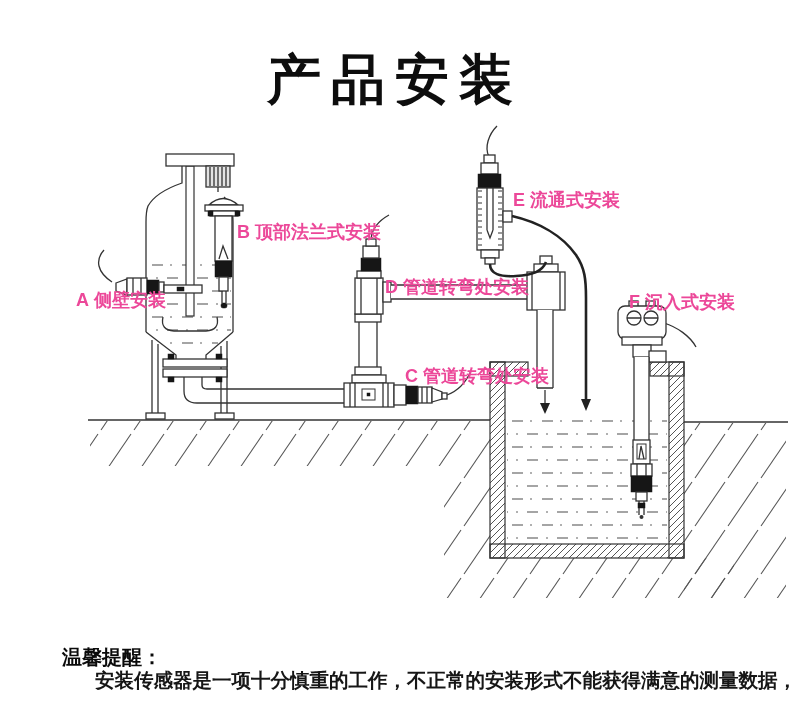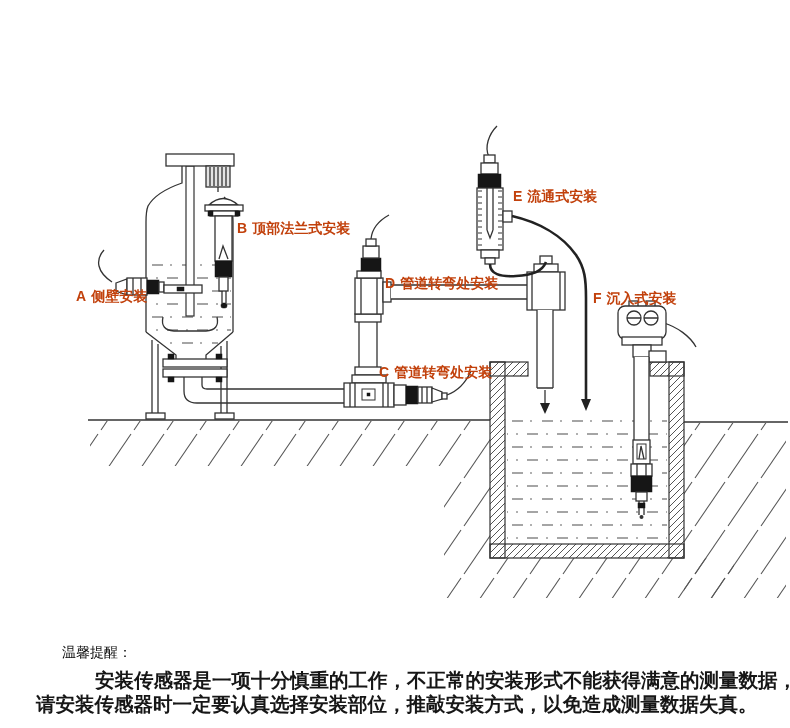--- a/index.html
+++ b/index.html
@@ -1,35 +1,36 @@
 <!DOCTYPE html>
 <html><head>
 <meta charset="utf-8">
 <style>
   html,body{margin:0;padding:0;background:#fff;}
   .page{position:relative;width:790px;height:728px;background:#ffffff;overflow:hidden;
         font-family:"Liberation Sans",sans-serif;color:#111;}
   .title{position:absolute;left:0;top:44px;width:100%;text-align:center;
          font-size:54px;font-weight:700;letter-spacing:10px;color:#0d0d0d;}
   .diagram-svg{position:absolute;left:0;top:0;}
-  .dlabel{position:absolute;font-size:14px;font-weight:700;white-space:nowrap;color:#c2410c;}
+  .dlabel{position:absolute;font-size:18px;font-weight:700;white-space:nowrap;color:#ec4899;}
   .dlabel .lt{margin-right:5px;}
-  .note-heading{position:absolute;left:62px;top:644px;font-size:14px;font-weight:400;color:#0a0a0a;}
+  .note-heading{position:absolute;left:62px;top:644px;font-size:20px;font-weight:700;color:#0a0a0a;}
   .note-line{position:absolute;font-size:19.5px;font-weight:600;white-space:nowrap;color:#161616;}
   .note-line.l1{left:95px;top:667px;}
   .note-line.l2{left:36px;top:691px;}
   .s{stroke:#333;stroke-width:1.3;fill:none;}
   .sf{stroke:#333;stroke-width:1.3;fill:#fff;}
   .blk{fill:#161616;stroke:#161616;stroke-width:0.5;}
 </style>
 </head>
 <body>
 
 <div class="page">
 
+  <div class="title">产品安装</div>
 
   <svg class="diagram-svg" width="790" height="728" viewBox="0 0 790 728" xmlns="http://www.w3.org/2000/svg">
     <defs>
       <pattern id="wall" width="7" height="7" patternUnits="userSpaceOnUse">
         <line x1="0" y1="7" x2="7" y2="0" stroke="#555" stroke-width="1"></line>
       </pattern>
       <pattern id="gnd" width="33" height="48" patternUnits="userSpaceOnUse">
         <line x1="2" y1="46" x2="32" y2="2" stroke="#555" stroke-width="1.1"></line>
       </pattern>
       <pattern id="liq" width="30" height="26" patternUnits="userSpaceOnUse">
@@ -195,30 +196,29 @@
       <circle cx="641.5" cy="517" r="2" fill="#333"></circle>
     </g>
   </svg>
 
   <div class="dlabel" style="left:76px;top:288px;">
     <span class="lt">A</span><span>侧壁安装</span>
   </div>
   <div class="dlabel" style="left:237px;top:220px;text-align:center;">
     <span class="lt">B</span><span>顶部法兰式安装</span>
   </div>
-  <div class="dlabel" style="left:379px;top:364px;">
+  <div class="dlabel" style="left:405px;top:364px;">
     <span class="lt">C</span><span>管道转弯处安装</span>
   </div>
   <div class="dlabel" style="left:385px;top:275px;">
     <span class="lt">D</span><span>管道转弯处安装</span>
   </div>
   <div class="dlabel" style="left:513px;top:188px;">
     <span class="lt">E</span><span>流通式安装</span>
   </div>
-  <div class="dlabel" style="left:593px;top:290px;">
+  <div class="dlabel" style="left:629px;top:290px;">
     <span class="lt">F</span><span>沉入式安装</span>
   </div>
 
   <div class="note-heading">温馨提醒：</div>
   <div class="note-line l1">安装传感器是一项十分慎重的工作，不正常的安装形式不能获得满意的测量数据，</div>
-  <div class="note-line l2">请安装传感器时一定要认真选择安装部位，推敲安装方式，以免造成测量数据失真。</div>
 
 </div>
 
 </body></html>

